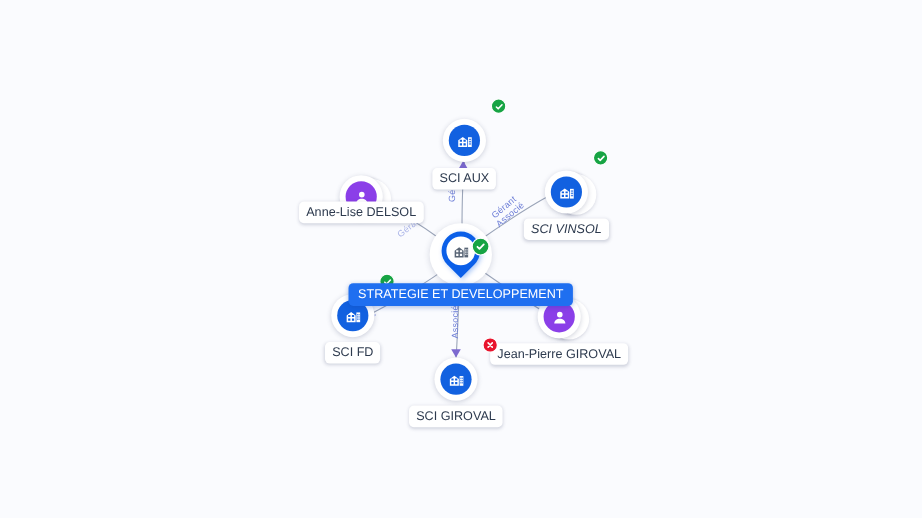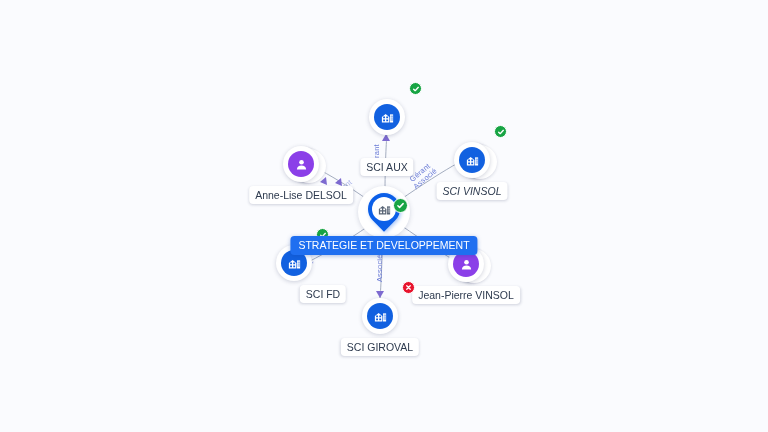--- a/index.html
+++ b/index.html
@@ -239,21 +239,21 @@
           <rect x="17.2" y="15" width="1.1" height="1.9" fill="#1261e0"></rect>
           <rect x="19" y="15" width="1.1" height="1.9" fill="#1261e0"></rect>
         </svg>
       </div>
       <div class="badge ok">
         <svg width="8" height="8" viewBox="0 0 24 24" aria-hidden="true">
           <path fill="none" stroke="#ffffff" stroke-width="4" stroke-linecap="round" stroke-linejoin="round" d="M5 12.5l4.5 4.5L19 7"></path>
         </svg>
       </div>
     </div>
-    <div class="node-label" style="left:0px; top:23px;margin-top:18px;">SCI AUX</div>
+    <div class="node-label" style="left:0px; top:23px;">SCI AUX</div>
   </div>
 
   <div class="node" style="left:472px; top:160px;">
     <div class="node-stack stack-1"></div>
     <div class="node-stack stack-2"></div>
     <div class="node-stack stack-3"></div>
     <div class="node-disc">
       <div class="icon-circle company">
         <svg width="15" height="15" viewBox="0 0 24 24" aria-hidden="true">
           <path fill="#ffffff" d="M3 20V11l6-4.5L15 11v9H3zm2-2h3v-3H5v3zm5 0h3v-3h-3v3zM5 13h3v-2.6H5V13zm5 0h3v-2.6h-3V13z"></path>
@@ -280,36 +280,36 @@
     <div class="node-stack stack-2"></div>
     <div class="node-stack stack-3"></div>
     <div class="node-disc">
       <div class="icon-circle person">
         <svg width="15" height="15" viewBox="0 0 24 24" aria-hidden="true">
           <circle cx="12" cy="8.3" r="3.7" fill="#ffffff"></circle>
           <path fill="#ffffff" d="M4.6 20c0-4.1 3.3-6.3 7.4-6.3s7.4 2.2 7.4 6.3H4.6z"></path>
         </svg>
       </div>
     </div>
-    <div class="node-label" style="left:0px; top:22px;">Anne-Lise DELSOL</div>
+    <div class="node-label" style="left:0px; top:4px;">Anne-Lise DELSOL</div>
   </div>
 
   <div class="node" style="left:466px; top:264px;">
     <div class="node-stack stack-1"></div>
     <div class="node-stack stack-2"></div>
     <div class="node-stack stack-3"></div>
     <div class="node-disc">
       <div class="icon-circle person">
         <svg width="15" height="15" viewBox="0 0 24 24" aria-hidden="true">
           <circle cx="12" cy="8.3" r="3.7" fill="#ffffff"></circle>
           <path fill="#ffffff" d="M4.6 20c0-4.1 3.3-6.3 7.4-6.3s7.4 2.2 7.4 6.3H4.6z"></path>
         </svg>
       </div>
     </div>
-    <div class="node-label" style="left:0px; top:22px;">Jean-Pierre VINSOL</div>
+    <div class="node-label" style="left:0px; top:22px;">Jean-Pierre GIROVAL</div>
   </div>
 
   <div class="node" style="left:294px; top:263px;">
     <div class="node-disc">
       <div class="icon-circle company">
         <svg width="15" height="15" viewBox="0 0 24 24" aria-hidden="true">
           <path fill="#ffffff" d="M3 20V11l6-4.5L15 11v9H3zm2-2h3v-3H5v3zm5 0h3v-3h-3v3zM5 13h3v-2.6H5V13zm5 0h3v-2.6h-3V13z"></path>
           <rect x="16" y="7" width="5" height="13" fill="#ffffff"></rect>
           <rect x="17.2" y="9" width="1.1" height="1.9" fill="#1261e0"></rect>
           <rect x="19" y="9" width="1.1" height="1.9" fill="#1261e0"></rect>
@@ -318,21 +318,21 @@
           <rect x="17.2" y="15" width="1.1" height="1.9" fill="#1261e0"></rect>
           <rect x="19" y="15" width="1.1" height="1.9" fill="#1261e0"></rect>
         </svg>
       </div>
       <div class="badge ok">
         <svg width="8" height="8" viewBox="0 0 24 24" aria-hidden="true">
           <path fill="none" stroke="#ffffff" stroke-width="4" stroke-linecap="round" stroke-linejoin="round" d="M5 12.5l4.5 4.5L19 7"></path>
         </svg>
       </div>
     </div>
-    <div class="node-label" style="left:0px; top:22px;margin-left:29px;">SCI FD</div>
+    <div class="node-label" style="left:0px; top:22px;">SCI FD</div>
   </div>
 
   <div class="node" style="left:380px; top:316px;">
     <div class="node-disc">
       <div class="icon-circle company">
         <svg width="15" height="15" viewBox="0 0 24 24" aria-hidden="true">
           <path fill="#ffffff" d="M3 20V11l6-4.5L15 11v9H3zm2-2h3v-3H5v3zm5 0h3v-3h-3v3zM5 13h3v-2.6H5V13zm5 0h3v-2.6h-3V13z"></path>
           <rect x="16" y="7" width="5" height="13" fill="#ffffff"></rect>
           <rect x="17.2" y="9" width="1.1" height="1.9" fill="#1261e0"></rect>
           <rect x="19" y="9" width="1.1" height="1.9" fill="#1261e0"></rect>

